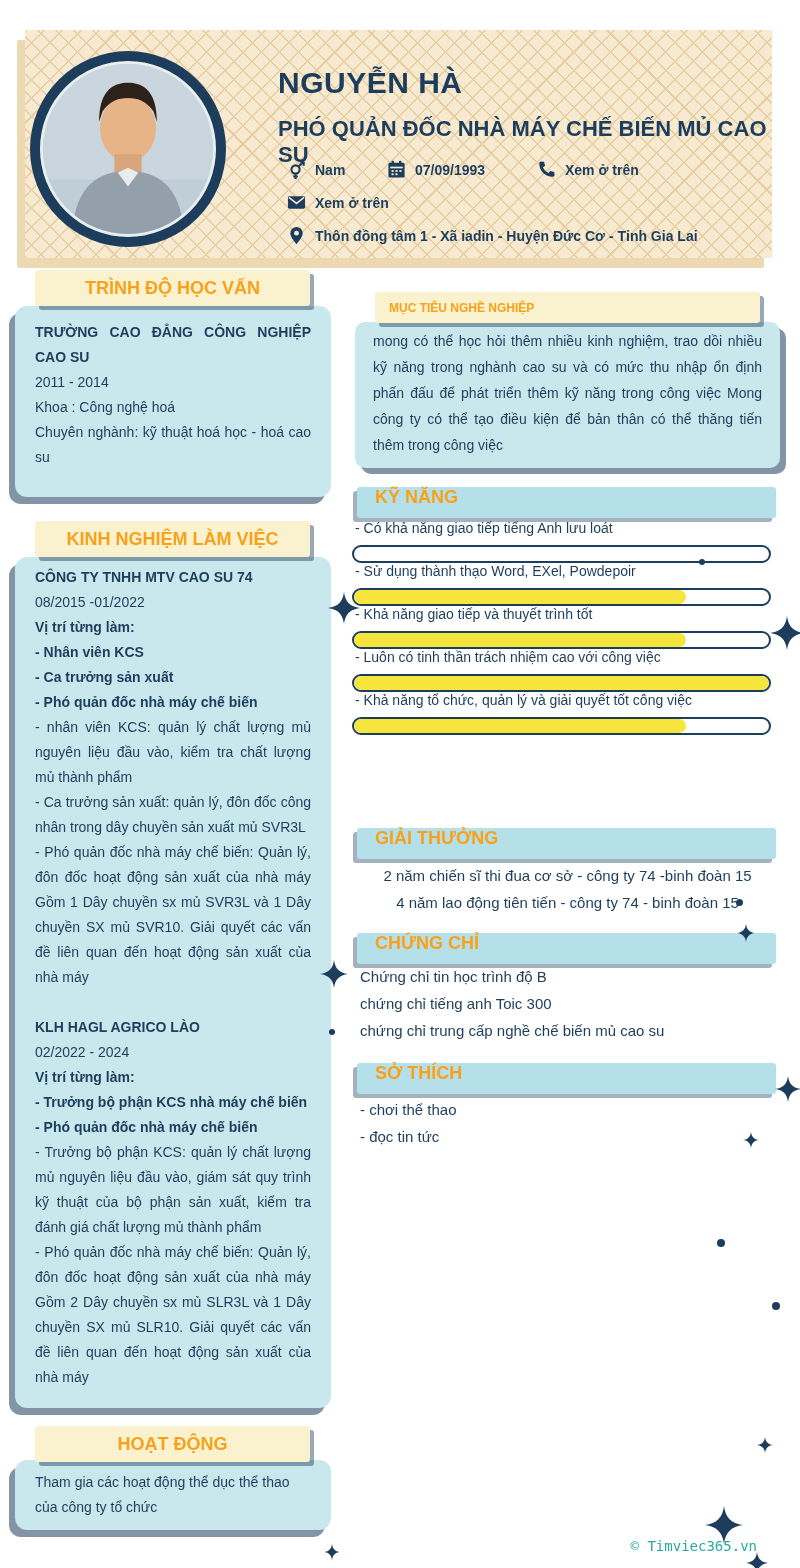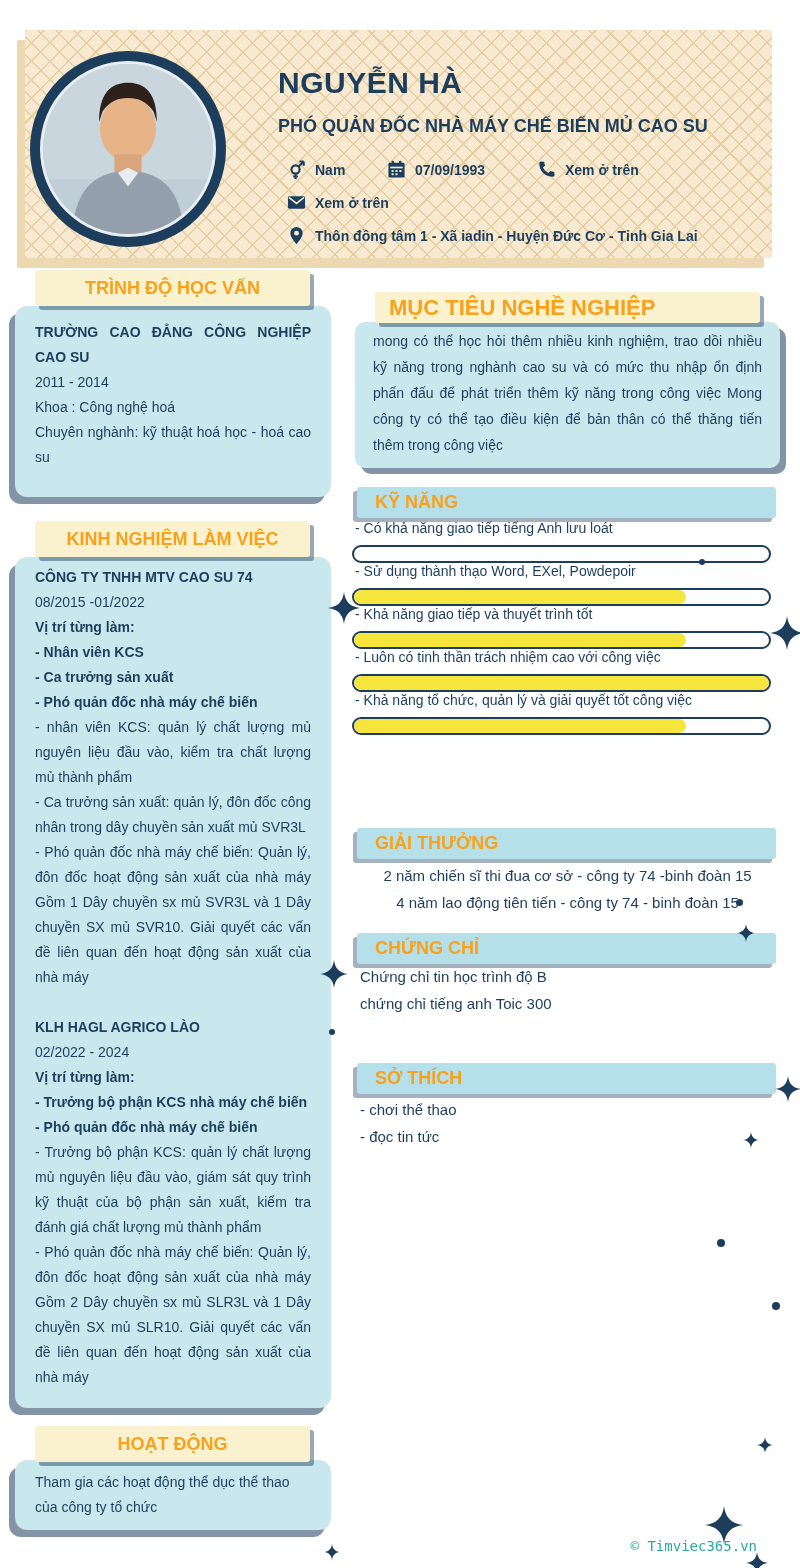--- a/index.html
+++ b/index.html
@@ -14,42 +14,42 @@
     background-image:
       repeating-linear-gradient(45deg,  var(--hatch,#E7CFA3) 0, var(--hatch,#E7CFA3) 1.5px, transparent 1.5px, transparent 13px),
       repeating-linear-gradient(135deg, var(--hatch,#E7CFA3) 0, var(--hatch,#E7CFA3) 1.5px, transparent 1.5px, transparent 13px);
     box-shadow:-8px 10px 0 #ECD9B2; border-radius:2px;
   }
   .photo-ring { position:absolute; left:5px; top:21px; width:196px; height:196px; border-radius:50%;
     background:var(--navy,#1C3D5C); display:flex; align-items:center; justify-content:center; }
   .photo { width:176px; height:176px; border-radius:50%; overflow:hidden; border:3px solid #E9EEF2; background:#C9D6DE; }
   .photo svg { display:block; width:100%; height:100%; }
   .name { position:absolute; left:253px; top:36px; font-size:30px; font-weight:bold; letter-spacing:.5px; }
-  .job-title { position:absolute; left:253px; top:86px; font-size:18px; font-weight:bold; }
+  .job-title { position:absolute; left:253px; top:86px; font-size:22px; font-weight:bold; }
   .contact { position:absolute; display:flex; align-items:center; gap:9px; font-size:14px; font-weight:bold; }
   .cicon { width:19px; height:19px; flex:0 0 19px; color:var(--navy,#1C3D5C); }
   .cicon svg { width:19px; height:19px; display:block; }
   .c-gender { left:262px; top:130px;align-items:center; }
   .c-birthday { left:362px; top:130px; }
   .c-phone { left:512px; top:130px; }
   .c-email { left:262px; top:163px; }
   .c-address { left:262px; top:196px; }
 
   
   .sec-head-left { position:absolute; left:35px; width:275px; height:36px;
     background:var(--cream-light,#FAF2CF); color:var(--accent-orange,#F9A11B);
     font-size:18px; font-weight:bold; display:flex; align-items:center; justify-content:center;
     box-shadow:4px 4px 0 rgba(28,61,92,.45); border-radius:3px; z-index:2; }
   .sec-head-obj { position:absolute; left:375px; top:292px; width:385px; height:31px;
     background:var(--cream-light,#FAF2CF); color:var(--accent-orange,#F9A11B);
-    font-size:22px; font-weight:bold; display:flex; align-items:center; padding-left:14px;
+    font-size:12px; font-weight:bold; display:flex; align-items:center; padding-left:14px;
     box-shadow:4px 4px 0 rgba(28,61,92,.45); border-radius:3px; z-index:2; }
   .sec-head-right { position:absolute; left:357px; width:419px; height:31px;
     background:var(--blue-header,#B5E0E9); color:var(--accent-orange,#F9A11B);
-    font-size:18px; font-weight:bold; display:flex; align-items:center; padding-left:18px;
+    font-size:18px; font-weight:bold; display:flex; padding-left:18px;
     box-shadow:-4px 4px 0 rgba(28,61,92,.4); border-radius:3px; }
 
   
   .box-left { position:absolute; left:15px; width:316px; background:var(--blue-box,#C8E8ED);
     border-radius:12px; box-shadow:-6px 7px 0 rgba(28,61,92,.55);
     padding:14px 20px; font-size:14px; line-height:25px; }
   .box-edu { top:306px; height:191px; }
   .box-exp { top:557px; height:851px; padding-top:8px; }
   .box-act { top:1460px; height:70px; padding-top:10px; }
   .box-obj { position:absolute; left:355px; top:322px; width:425px; height:146px;
@@ -260,20 +260,21 @@
     <p>2 năm chiến sĩ thi đua cơ sở - công ty 74 -binh đoàn 15</p>
     <p>4 năm lao động tiên tiến  - công ty 74 - binh đoàn 15</p>
   </section>
 
   <div class="sec-head-right" style="top:933px">
     <span>CHỨNG CHỈ</span>
   </div>
   <section class="rlist list-certs">
     <p>Chứng chỉ tin học trình độ B</p>
     <p>chứng chỉ tiếng anh Toic 300</p>
+    <p>chứng chỉ trung cấp nghề chế biến mủ cao su</p>
   </section>
 
   <div class="sec-head-right" style="top:1063px">
     <span>SỞ THÍCH</span>
   </div>
   <section class="rlist list-hobbies">
     <p>- chơi thể thao</p>
     <p>- đọc tin tức</p>
   </section>
 

